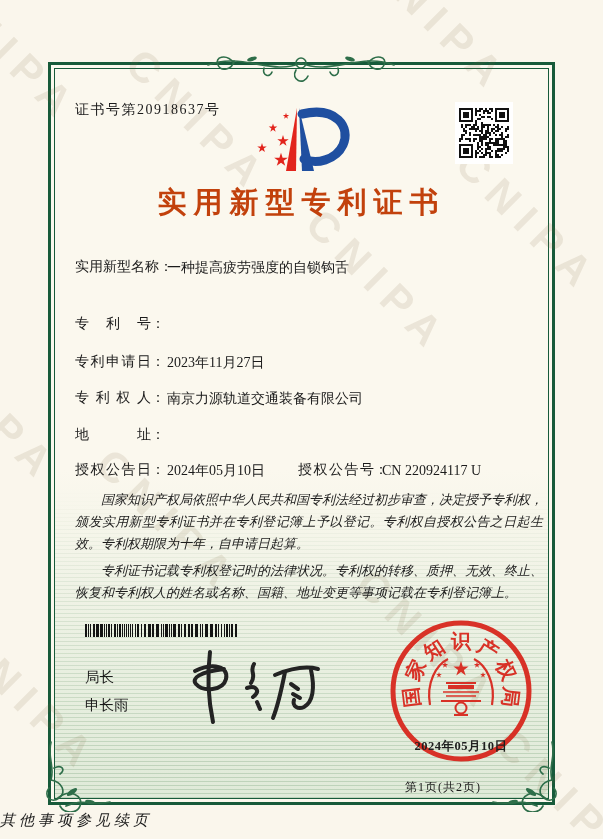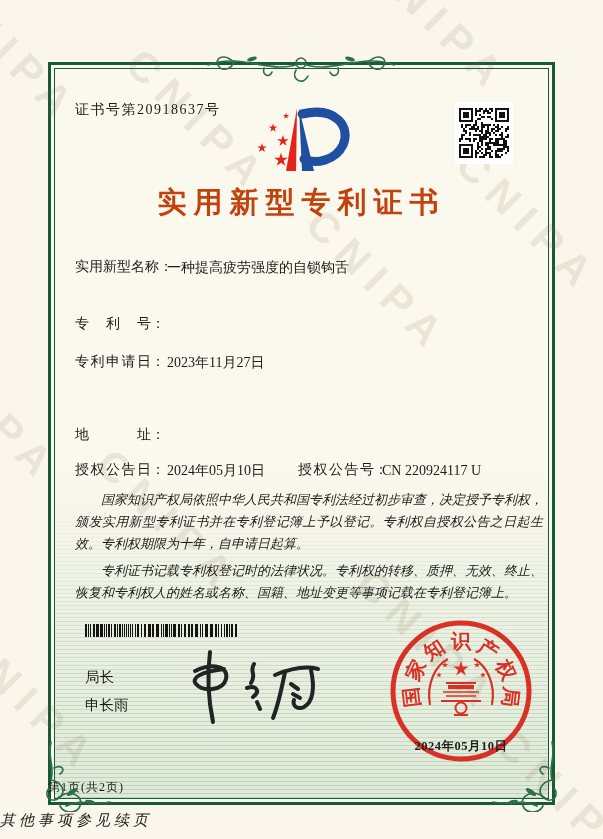--- a/index.html
+++ b/index.html
@@ -31,21 +31,21 @@
   .f-label{display:inline-block;min-width:76px;text-align:justify;text-align-last:justify;vertical-align:top}
   .f-colon{display:inline-block;vertical-align:top}
   .f-value{position:absolute;left:92px;top:0;width:376px;line-height:22px}
   .f-group2{position:absolute;left:223px;top:0}
   .f-group2 .f-value{left:84px;width:160px}
   .paras{left:75px;top:489px;width:468px;font-size:13px;line-height:22px;
          text-align:justify;font-style:italic;font-weight:500}
   .paras p{margin:0 0 5px 0;text-indent:2em}
   .director{left:85px;top:663px;font-size:14.5px;line-height:28px;font-weight:400;
             font-family:"Liberation Sans","DejaVu Sans",sans-serif;font-style:normal}
-  .page-num{left:48px;width:433px;top:779px;text-align:left;font-size:12px;letter-spacing:1px}
+  .page-num{left:48px;width:433px;top:779px;text-align:right;font-size:12px;letter-spacing:1px}
   .foot-note{left:0;right:0;top:811px;text-align:left;font-size:15px;font-style:italic;
              letter-spacing:4px;font-weight:500}
   .seal-ch{font-size:20px;font-weight:700;fill:#d8281e;font-family:"Liberation Serif",serif}
   .seal-date{font-size:12.5px;font-weight:700;fill:#151515;letter-spacing:.5px;
              font-family:"Liberation Serif",serif}
 </style>
 </head>
 <body>
 
 <svg width="0" height="0" style="position:absolute" aria-hidden="true">
@@ -322,20 +322,24 @@
     <span class="f-label">实用新型名称</span><span class="f-colon">：</span>
     <span class="f-value">一种提高疲劳强度的自锁钩舌</span>
   </div>
   <div class="abs field-row" style="top:314px">
     <span class="f-label">专利号</span><span class="f-colon">：</span>
   </div>
   <div class="abs field-row" style="top:352px">
     <span class="f-label">专利申请日</span><span class="f-colon">：</span>
     <span class="f-value">2023年11月27日</span>
   </div>
+  <div class="abs field-row" style="top:388px">
+    <span class="f-label">专利权人</span><span class="f-colon">：</span>
+    <span class="f-value">南京力源轨道交通装备有限公司</span>
+  </div>
   <div class="abs field-row" style="top:425px;height:44px">
     <span class="f-label">地址</span><span class="f-colon">：</span>
   </div>
   <div class="abs field-row" style="top:460px">
     <span class="f-label">授权公告日</span><span class="f-colon">：</span>
     <span class="f-value" style="width:150px">2024年05月10日</span>
     <span class="f-group2">
       <span class="f-label">授权公告号</span><span class="f-colon">：</span>
       <span class="f-value">CN 220924117 U</span>
     </span>

